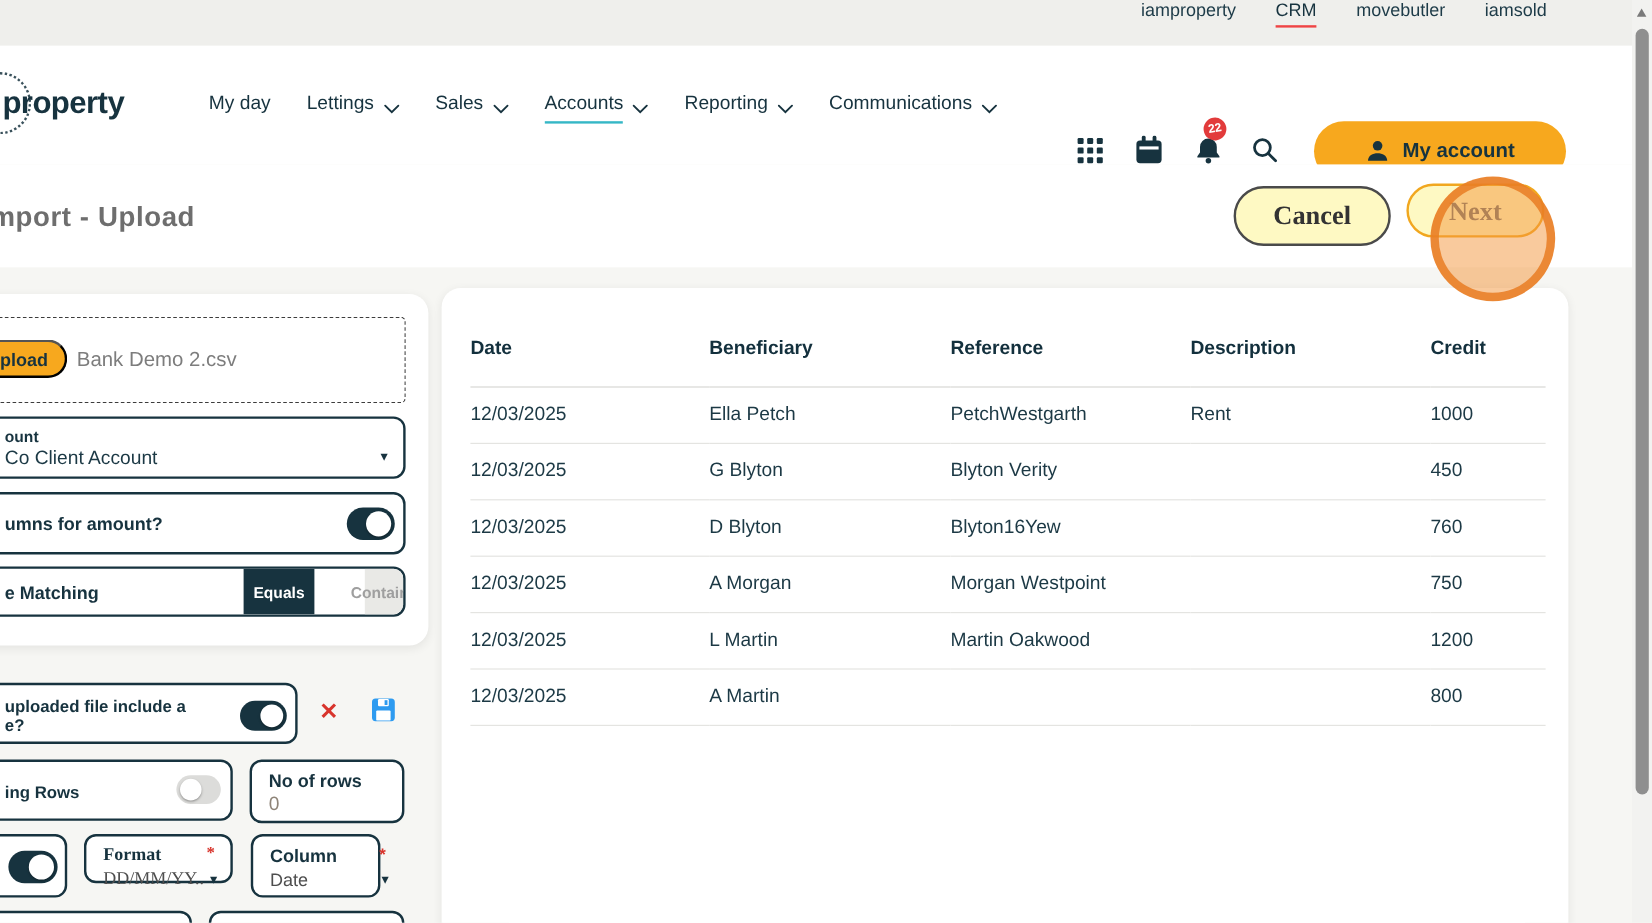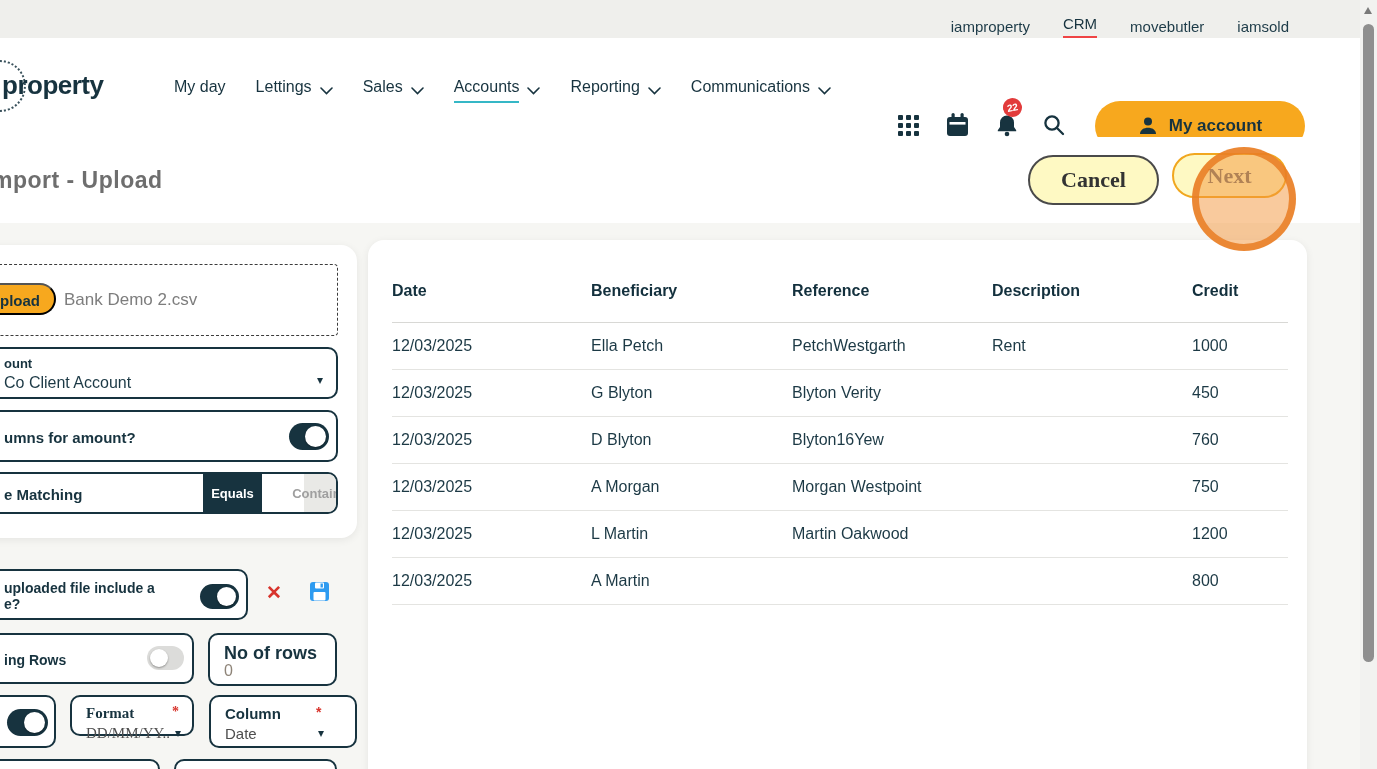--- a/index.html
+++ b/index.html
@@ -2,21 +2,21 @@
 <html><head>
 <meta charset="utf-8">
 <style>
   * { margin:0; padding:0; box-sizing:border-box; }
   html,body { width:1377px; height:769px; overflow:hidden; }
   body { font-family:"Liberation Sans", sans-serif; background:#f6f6f3; }
   #screen { position:absolute; left:0; top:0; width:1377px; height:769px; overflow:hidden; }
 
   
   .topbar { position:absolute; left:0; top:0; width:1360px; height:52px; background:#efefec;
-            display:flex; justify-content:flex-end; align-items:center; gap:33px; padding-right:71px; }
+            display:flex; justify-content:flex-end; align-items:flex-start; gap:33px; padding-right:71px; }
   .topbar a { font-size:15px; color:#1d3b48; text-decoration:none; cursor:pointer; }
   .topbar a.active { color:#17333F; border-bottom:2px solid #ef4444; padding-bottom:4px; }
 
   
   .navbar { position:absolute; left:0; top:38px; width:1360px; height:99px; background:#fff; }
   .logo-dots { position:absolute; left:-26px; top:22px; width:52px; height:52px; border:2px dotted #17333F;
                border-radius:50%; opacity:.85; }
   .logo-text { position:absolute; left:2px; top:32px; font-size:26px; font-weight:bold; color:#17333F;
                letter-spacing:-0.5px; }
   .menu { position:absolute; left:174px; top:40px; display:flex; gap:30px; align-items:center; }
@@ -233,37 +233,37 @@
   </svg>
 
   <div class="fbox" style="left:-20px;top:633px;width:214px;height:51px;">
     <div style="position:absolute;left:22px;top:17px;font-size:14px;font-weight:bold;color:#17333F;">ing Rows</div>
   </div>
   <div class="toggle off" style="left:147px;top:646px;width:37px;height:24px;">
       <span class="knob" style="width:18px;height:18px;"></span>
     </div>
 
   <div class="fbox" style="left:208px;top:633px;width:129px;height:53px;">
-    <div style="position:absolute;left:14px;top:8px;font-size:18px;font-weight:bold;color:#17333F;">No of rows</div>
+    <div style="position:absolute;left:14px;top:8px;font-size:15px;font-weight:bold;color:#17333F;">No of rows</div>
     <div style="position:absolute;left:14px;top:27px;font-size:16px;color:#8E8478;">0</div>
   </div>
 
   <div class="fbox" style="left:-20px;top:695px;width:76px;height:53px;"></div>
   <div class="toggle on" style="left:7px;top:709px;width:41px;height:27px;">
       <span class="knob" style="width:21px;height:21px;"></span>
     </div>
 
   <div class="fbox" style="left:70px;top:695px;width:124px;height:41px;font-family:Liberation Serif, serif;">
     <div style="position:absolute;left:14px;top:8px;font-size:15px;font-weight:bold;color:#17333F;">Format</div>
     <span class="asterisk" style="left:100px;top:7px;">*</span>
     <div style="position:absolute;left:14px;top:28px;width:84px;font-size:15px;color:#4e4e4e;white-space:nowrap;overflow:hidden;">DD/MM/YY...</div>
     <span class="caret" style="left:103px;top:29px;">▾</span>
   </div>
 
-  <div class="fbox" style="left:209px;top:695px;width:148px;height:53px;">
+  <div class="fbox" style="left:209px;top:695px;width:108px;height:53px;">
     <div style="position:absolute;left:14px;top:8px;font-size:15px;font-weight:bold;color:#17333F;">Column</div>
     <span class="asterisk" style="left:105px;top:7px;">*</span>
     <div style="position:absolute;left:14px;top:28px;font-size:15px;color:#4e4e4e;">Date</div>
     <span class="caret" style="left:107px;top:29px;">▾</span>
   </div>
 
   <div class="fbox" style="left:-20px;top:759px;width:180px;height:40px;"></div>
   <div class="fbox" style="left:174px;top:759px;width:163px;height:40px;"></div>
 
   <div class="card table-card"></div>

